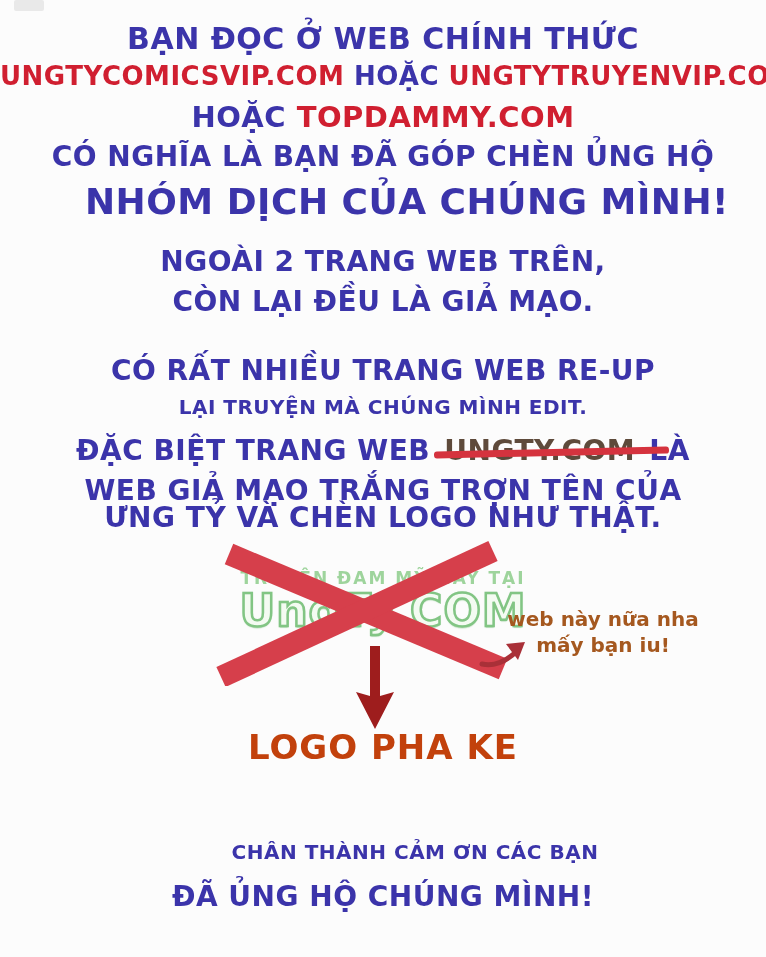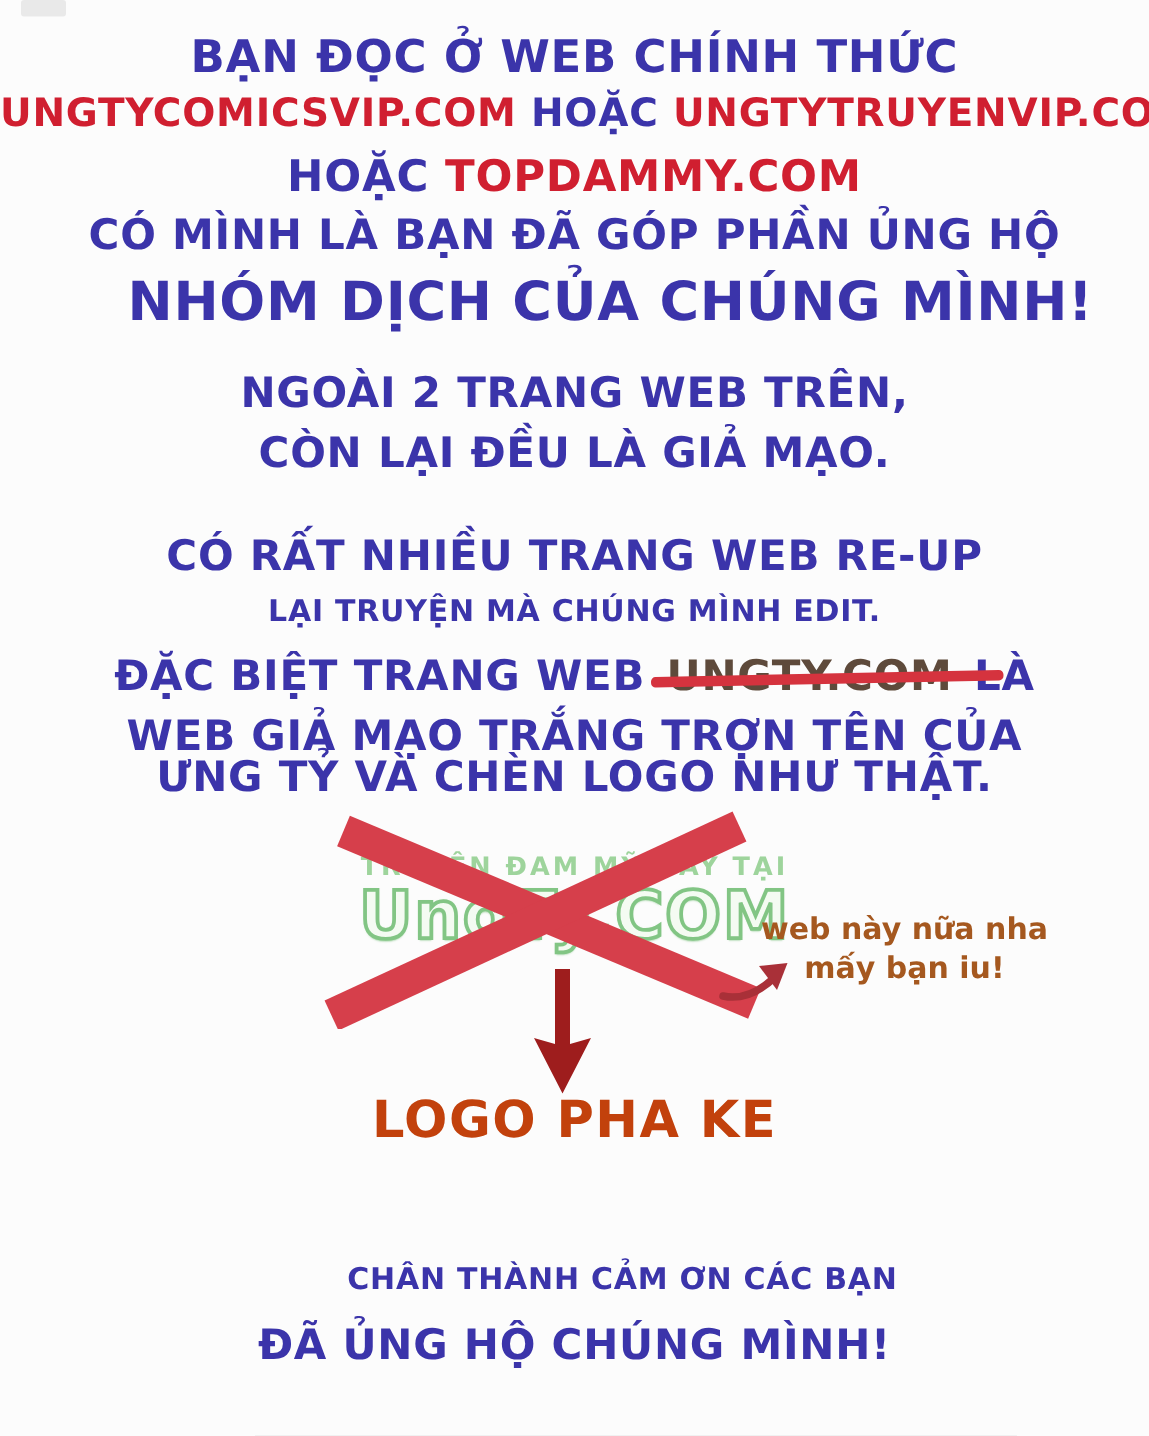--- a/index.html
+++ b/index.html
@@ -79,21 +79,21 @@
 </head>
 <body>
 
 <div id="page">
 
   <div class="gray-patch"></div>
 
   <div class="line l1 blue">BẠN ĐỌC Ở WEB CHÍNH THỨC</div>
   <div class="line l2"><span class="red">UNGTYCOMICSVIP.COM</span><span class="blue"> HOẶC </span><span class="red">UNGTYTRUYENVIP.COM</span></div>
   <div class="line l3"><span class="blue">HOẶC </span><span class="red">TOPDAMMY.COM</span></div>
-  <div class="line l4 blue">CÓ MÌNH LÀ BẠN ĐÃ GÓP PHẦN ỦNG HỘ</div>
+  <div class="line l4 blue">CÓ NGHĨA LÀ BẠN ĐÃ GÓP CHÈN ỦNG HỘ</div>
   <div class="line l5 blue">NHÓM DỊCH CỦA CHÚNG MÌNH!</div>
 
   <div class="line w1 blue">NGOÀI 2 TRANG WEB TRÊN,</div>
   <div class="line w2 blue">CÒN LẠI ĐỀU LÀ GIẢ MẠO.</div>
 
   <div class="line f1 blue">CÓ RẤT NHIỀU TRANG WEB RE-UP</div>
   <div class="line f2 blue">LẠI TRUYỆN MÀ CHÚNG MÌNH EDIT.</div>
   <div class="line f3 blue"><span>ĐẶC BIỆT TRANG WEB </span><span class="struck">UNGTY.COM</span><span> LÀ</span></div>
   <div class="line f4 blue">WEB GIẢ MẠO TRẮNG TRỢN TÊN CỦA</div>
   <div class="line f5 blue">ƯNG TỶ VÀ CHÈN LOGO NHƯ THẬT.</div>

